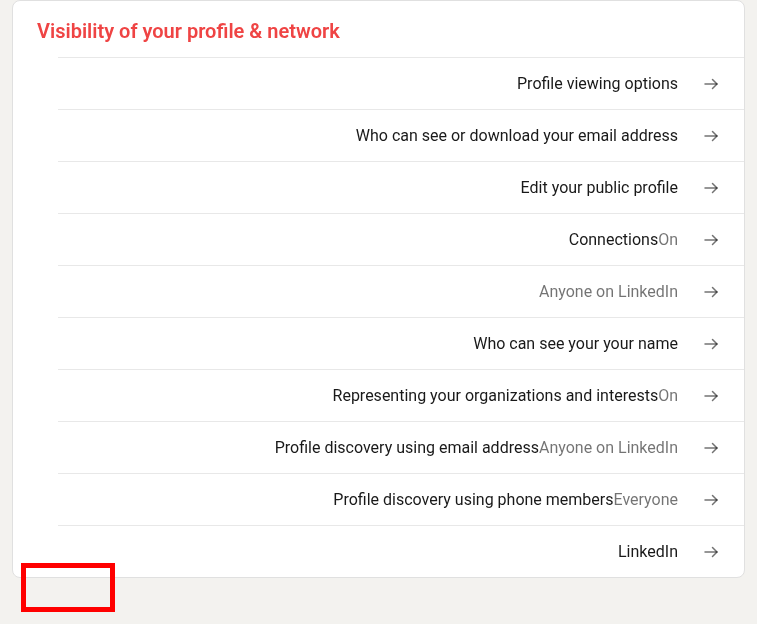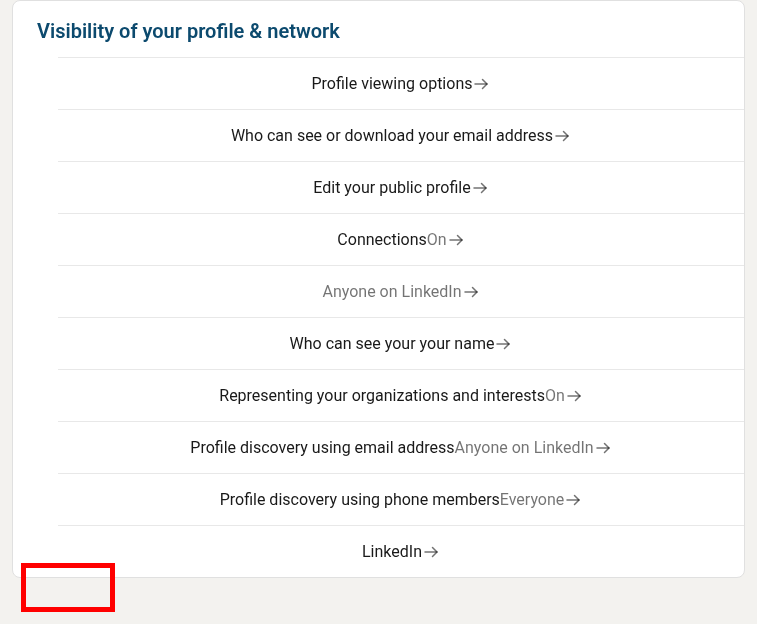--- a/index.html
+++ b/index.html
@@ -18,41 +18,41 @@
       background: #ffffff;
       margin: 0 12px;
       border-radius: 8px;
       border: 1px solid #e0e0e0;
       overflow: hidden;
     }
     .panel-header {
       padding: 18px 24px 14px 24px;
       font-size: 20px;
       font-weight: 600;
-      color: #0c4a6e;
+      color: #ef4444;
     }
     .settings-row {
       display: flex;
       align-items: center;
-      justify-content: center;
+      justify-content: flex-end;
       padding: 16px 24px;
       border-top: 1px solid #e8e8e8;
       cursor: pointer;
       min-height: 52px;
       margin-left: 45px;
     }
     .row-label {
       font-size: 16px;
       color: rgba(0,0,0,0.9);
       font-weight: 400;
     }
     .row-right {
       display: flex;
       align-items: center;
-      gap: 0;
+      gap: 24px;
     }
     .row-value {
       font-size: 16px;
       color: rgba(0,0,0,0.55);
       font-weight: 400;
     }
     .arrow-icon {
       display: inline-flex;
       align-items: center;
       justify-content: center;

